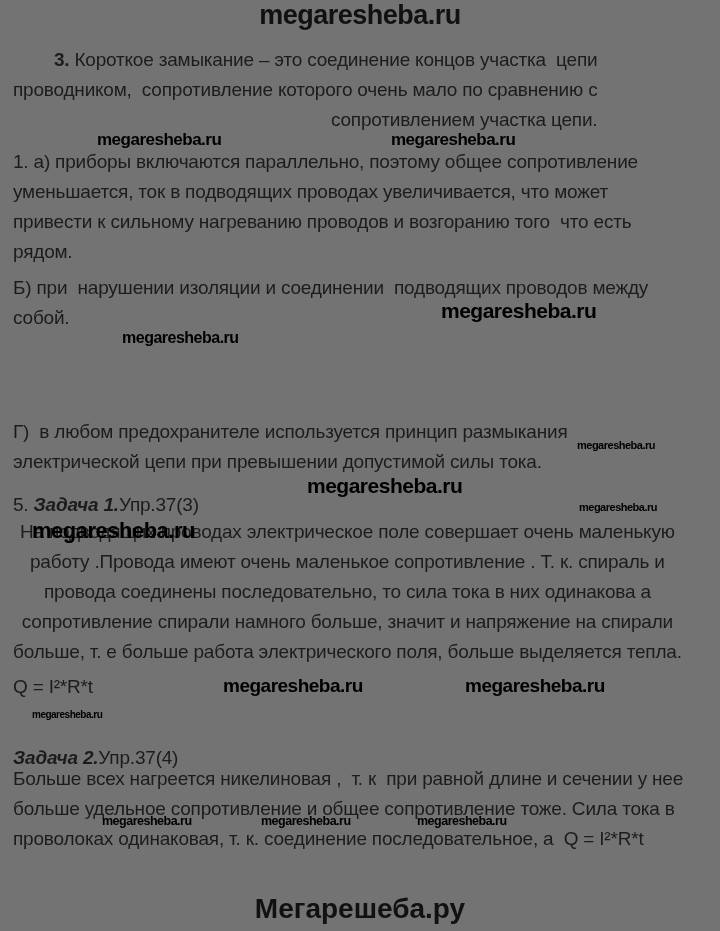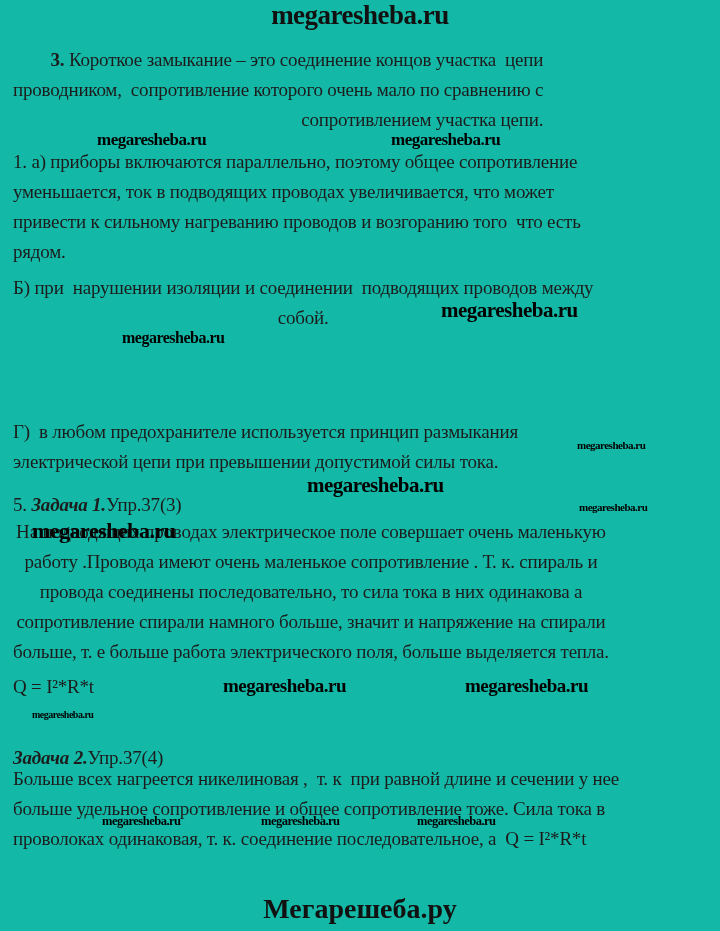--- a/index.html
+++ b/index.html
@@ -1,22 +1,22 @@
 <!DOCTYPE html>
 <html><head>
 <meta charset="utf-8">
 <style>
   html,body{margin:0;padding:0;background:#ffffff;}
   .page{
     position:relative;
     width:720px;
     height:931px;
-    background:#14b8a6;
+    background:#737373;
     overflow:hidden;
-    font-family:Liberation Serif, serif;
+    font-family:Liberation Sans, sans-serif;
     color:#1c1c1c;
   }
   .txt{
     position:absolute;
     left:13px;
     white-space:pre;
     font-size:19px;
     line-height:30px;
     letter-spacing:-0.2px;
   }
@@ -73,21 +73,21 @@
 
   <div class="txt" style="top:45px;text-align:right;"><span class="num-bold">3.</span><span> Короткое замыкание – это соединение концов участка  цепи
 проводником,  сопротивление которого очень мало по сравнению с
 сопротивлением участка цепи.</span></div>
 
   <div class="txt" style="top:147px;">1. а) приборы включаются параллельно, поэтому общее сопротивление
 уменьшается, ток в подводящих проводах увеличивается, что может
 привести к сильному нагреванию проводов и возгоранию того  что есть
 рядом.</div>
 
-  <div class="txt" style="top:273px;text-align:center;">Б) при  нарушении изоляции и соединении  подводящих проводов между
+  <div class="txt" style="top:273px;">Б) при  нарушении изоляции и соединении  подводящих проводов между
 собой.</div>
 
 
   <div class="txt" style="top:417px;">Г)  в любом предохранителе используется принцип размыкания
 электрической цепи при превышении допустимой силы тока.</div>
 
   <div class="txt" style="top:490px;"><span>5. </span><span class="task-title">Задача 1.</span><span>Упр.37(3)</span></div>
 
   <div class="txt" style="top:517px;text-align:center;">На подводящих проводах электрическое поле совершает очень маленькую
 работу .Провода имеют очень маленькое сопротивление . Т. к. спираль и

